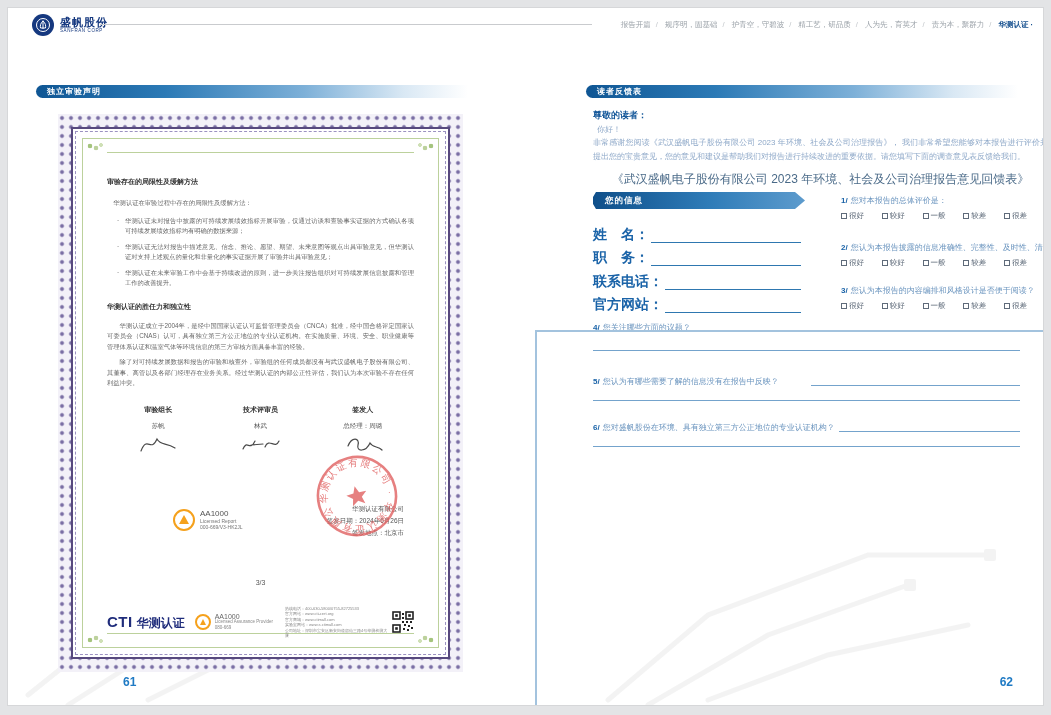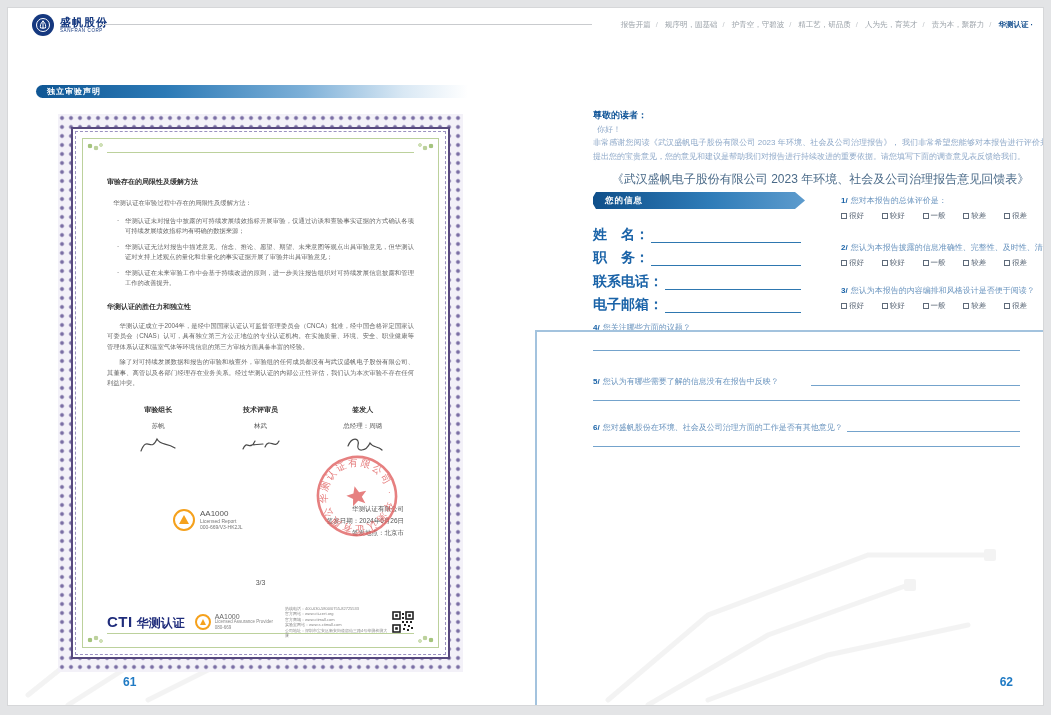--- a/index.html
+++ b/index.html
@@ -279,20 +279,23 @@
           </svg>
         </div>
       </div>
     </div>
         </div>
       </div>
   </div>
 
   <div class="page-num" style="left:115px; bottom:16px;">61</div>
 
+  <div class="ribbon" style="left:578px; top:77px; width:432px;">
+    <span>读者反馈表</span>
+  </div>
 
   <div class="rp">
     <div class="rp-salutation">尊敬的读者：</div>
     <div class="rp-greet">你好！</div>
     <div class="rp-intro">非常感谢您阅读《武汉盛帆电子股份有限公司 2023 年环境、社会及公司治理报告》， 我们非常希望您能够对本报告进行评价并提出您的宝贵意见，您的意见和建议是帮助我们对报告进行持续改进的重要依据。请您填写下面的调查意见表反馈给我们。</div>
     <div class="rp-form-title">《武汉盛帆电子股份有限公司 2023 年环境、社会及公司治理报告意见回馈表》</div>
 
     <div class="info-box">
       <div class="info-ribbon">您的信息</div>
       <div class="info-row" style="top:34px;">
@@ -301,21 +304,21 @@
       </div>
       <div class="info-row" style="top:57px;">
         <span class="lbl">职　务：</span>
           <span class="fill"></span>
       </div>
       <div class="info-row" style="top:81px;">
         <span class="lbl">联系电话：</span>
           <span class="fill"></span>
       </div>
       <div class="info-row" style="top:104px;">
-        <span class="lbl">电子邮箱：</span>
+        <span class="lbl">官方网站：</span>
           <span class="fill"></span>
       </div>
     </div>
 
     <div class="q" style="left:248px; top:103px;">
       <span class="num">1/</span><span class="ql">您对本报告的总体评价是：</span>
     </div>
     <div class="opts" style="top:119px;">
       <span class="opt">
           <span class="cbx"></span>
@@ -402,21 +405,21 @@
     <div class="q-line" style="top:284px;gap:28px;">
       <span class="q" style="position:static;">
         <span class="num">5/</span><span class="ql">您认为有哪些需要了解的信息没有在报告中反映？</span>
       </span>
       <span class="fill"></span>
     </div>
     <div class="full-line" style="top:308px;"></div>
 
     <div class="q-line" style="top:330px;">
       <span class="q" style="position:static;">
-        <span class="num">6/</span><span class="ql">您对盛帆股份在环境、社会及公司治理方面的工作是否有其他意见？</span>
+        <span class="num">6/</span><span class="ql">您对盛帆股份在环境、具有独立第三方公正地位的专业认证机构？</span>
       </span>
       <span class="fill"></span>
     </div>
     <div class="full-line" style="top:354px;"></div>
   </div>
 
   <div class="big-rect"></div>
 
   <div class="page-num" style="right:30px; bottom:16px;">62</div>
 </div>

